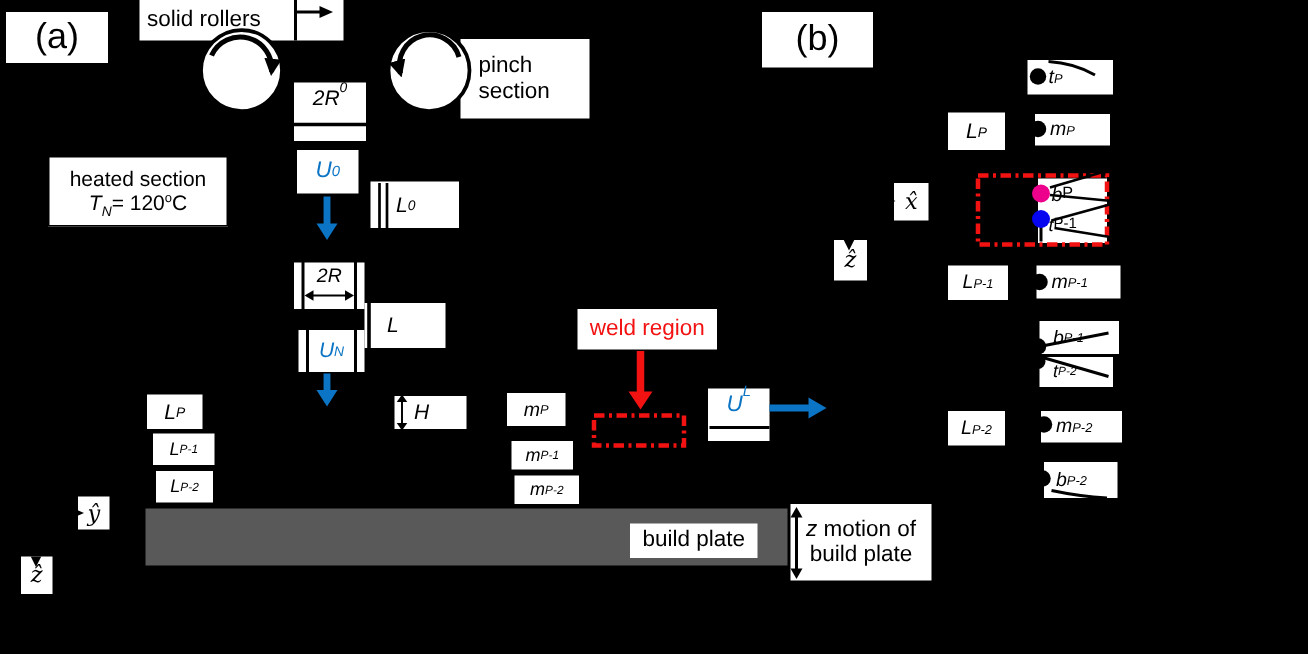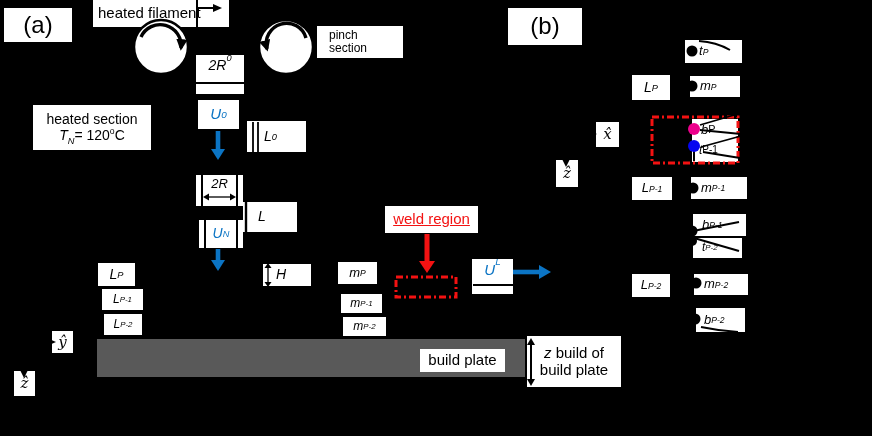--- a/index.html
+++ b/index.html
@@ -6,43 +6,43 @@
   #fig{position:relative;width:872px;height:436px;background:#000;overflow:hidden;
        font-family:"Liberation Sans",sans-serif;}
   .box{position:absolute;background:#fff;color:#000;display:flex;align-items:center;
        justify-content:center;font-size:14px;line-height:1.1;white-space:nowrap;}
   .left{justify-content:flex-start;}
   .it{font-style:italic;}
   .box sub{font-size:0.66em;font-style:italic;line-height:0;}
   .box sup{font-size:0.62em;line-height:0;}
   .big{font-size:24px;}
   .blue{color:#0b74c4;}
-  .red{color:#f31212;text-decoration:underline;}
+  .red{color:#f31212;}
   .strip{position:absolute;background:#fff;}
   .plate{position:absolute;background:#595959;}
   .txt{position:absolute;color:#000;background:transparent;display:flex;align-items:center;
        font-size:13px;white-space:nowrap;}
   svg.overlay{position:absolute;left:0;top:0;pointer-events:none;}
 </style>
 </head>
 <body>
 
 <div id="fig">
 
   <div class="plate" style="left:97px;top:339px;width:428px;height:38px"></div>
 
   <div class="box big" style="left:4px;top:8px;width:68px;height:34px">
       <span>(a)</span>
     </div>
 
   <div class="box left" style="left:93px;top:0;width:131px;height:27px;font-size:15px;padding-left:5px">
-      <span>heated filament</span>
-    </div>
-
-  <div class="box left" style="left:317px;top:26px;width:74px;height:32px;font-size:12px;padding-left:12px">
+      <span>solid rollers</span>
+    </div>
+
+  <div class="box left" style="left:307px;top:26px;width:74px;height:53px;font-size:15px;padding-left:12px">
     <span><span>pinch</span><br><span>section</span></span>
   </div>
 
   <div class="box" style="left:32px;top:104px;width:118px;height:45px;border:1.5px solid #000;flex-direction:column">
     <span>heated section</span>
     <span><span class="it">T</span><sub>N</sub><span>= 120</span><sup>o</sup><span>C</span></span>
   </div>
 
   <div class="box" style="left:196px;top:55px;width:48px;height:36px;align-items:flex-start;padding-top:3px">
     <span class="it">2R</span>
@@ -113,21 +113,21 @@
   <div class="box blue" style="left:472px;top:259px;width:41px;height:32px;font-size:15px;align-items:flex-start;padding-top:3px">
     <span class="it">U</span>
       <sub>L</sub>
     </div>
 
   <div class="box" style="left:420px;top:349px;width:85px;height:23px;font-size:15px">
       <span>build plate</span>
     </div>
 
   <div class="box" style="left:527px;top:336px;width:94px;height:51px;font-size:15px;flex-direction:column">
-    <span><span class="it">z</span><span> build of</span></span>
+    <span><span class="it">z</span><span> motion of</span></span>
     <span>build plate</span>
   </div>
 
   <div class="box" style="left:52px;top:331px;width:21px;height:22px;font-family:'DejaVu Serif',serif;font-style:italic;font-size:15px">
       <span>ŷ</span>
     </div>
   <div class="box" style="left:14px;top:371px;width:21px;height:25px;font-family:'DejaVu Serif',serif;font-style:italic;font-size:15px">
       <span>ẑ</span>
     </div>
 

